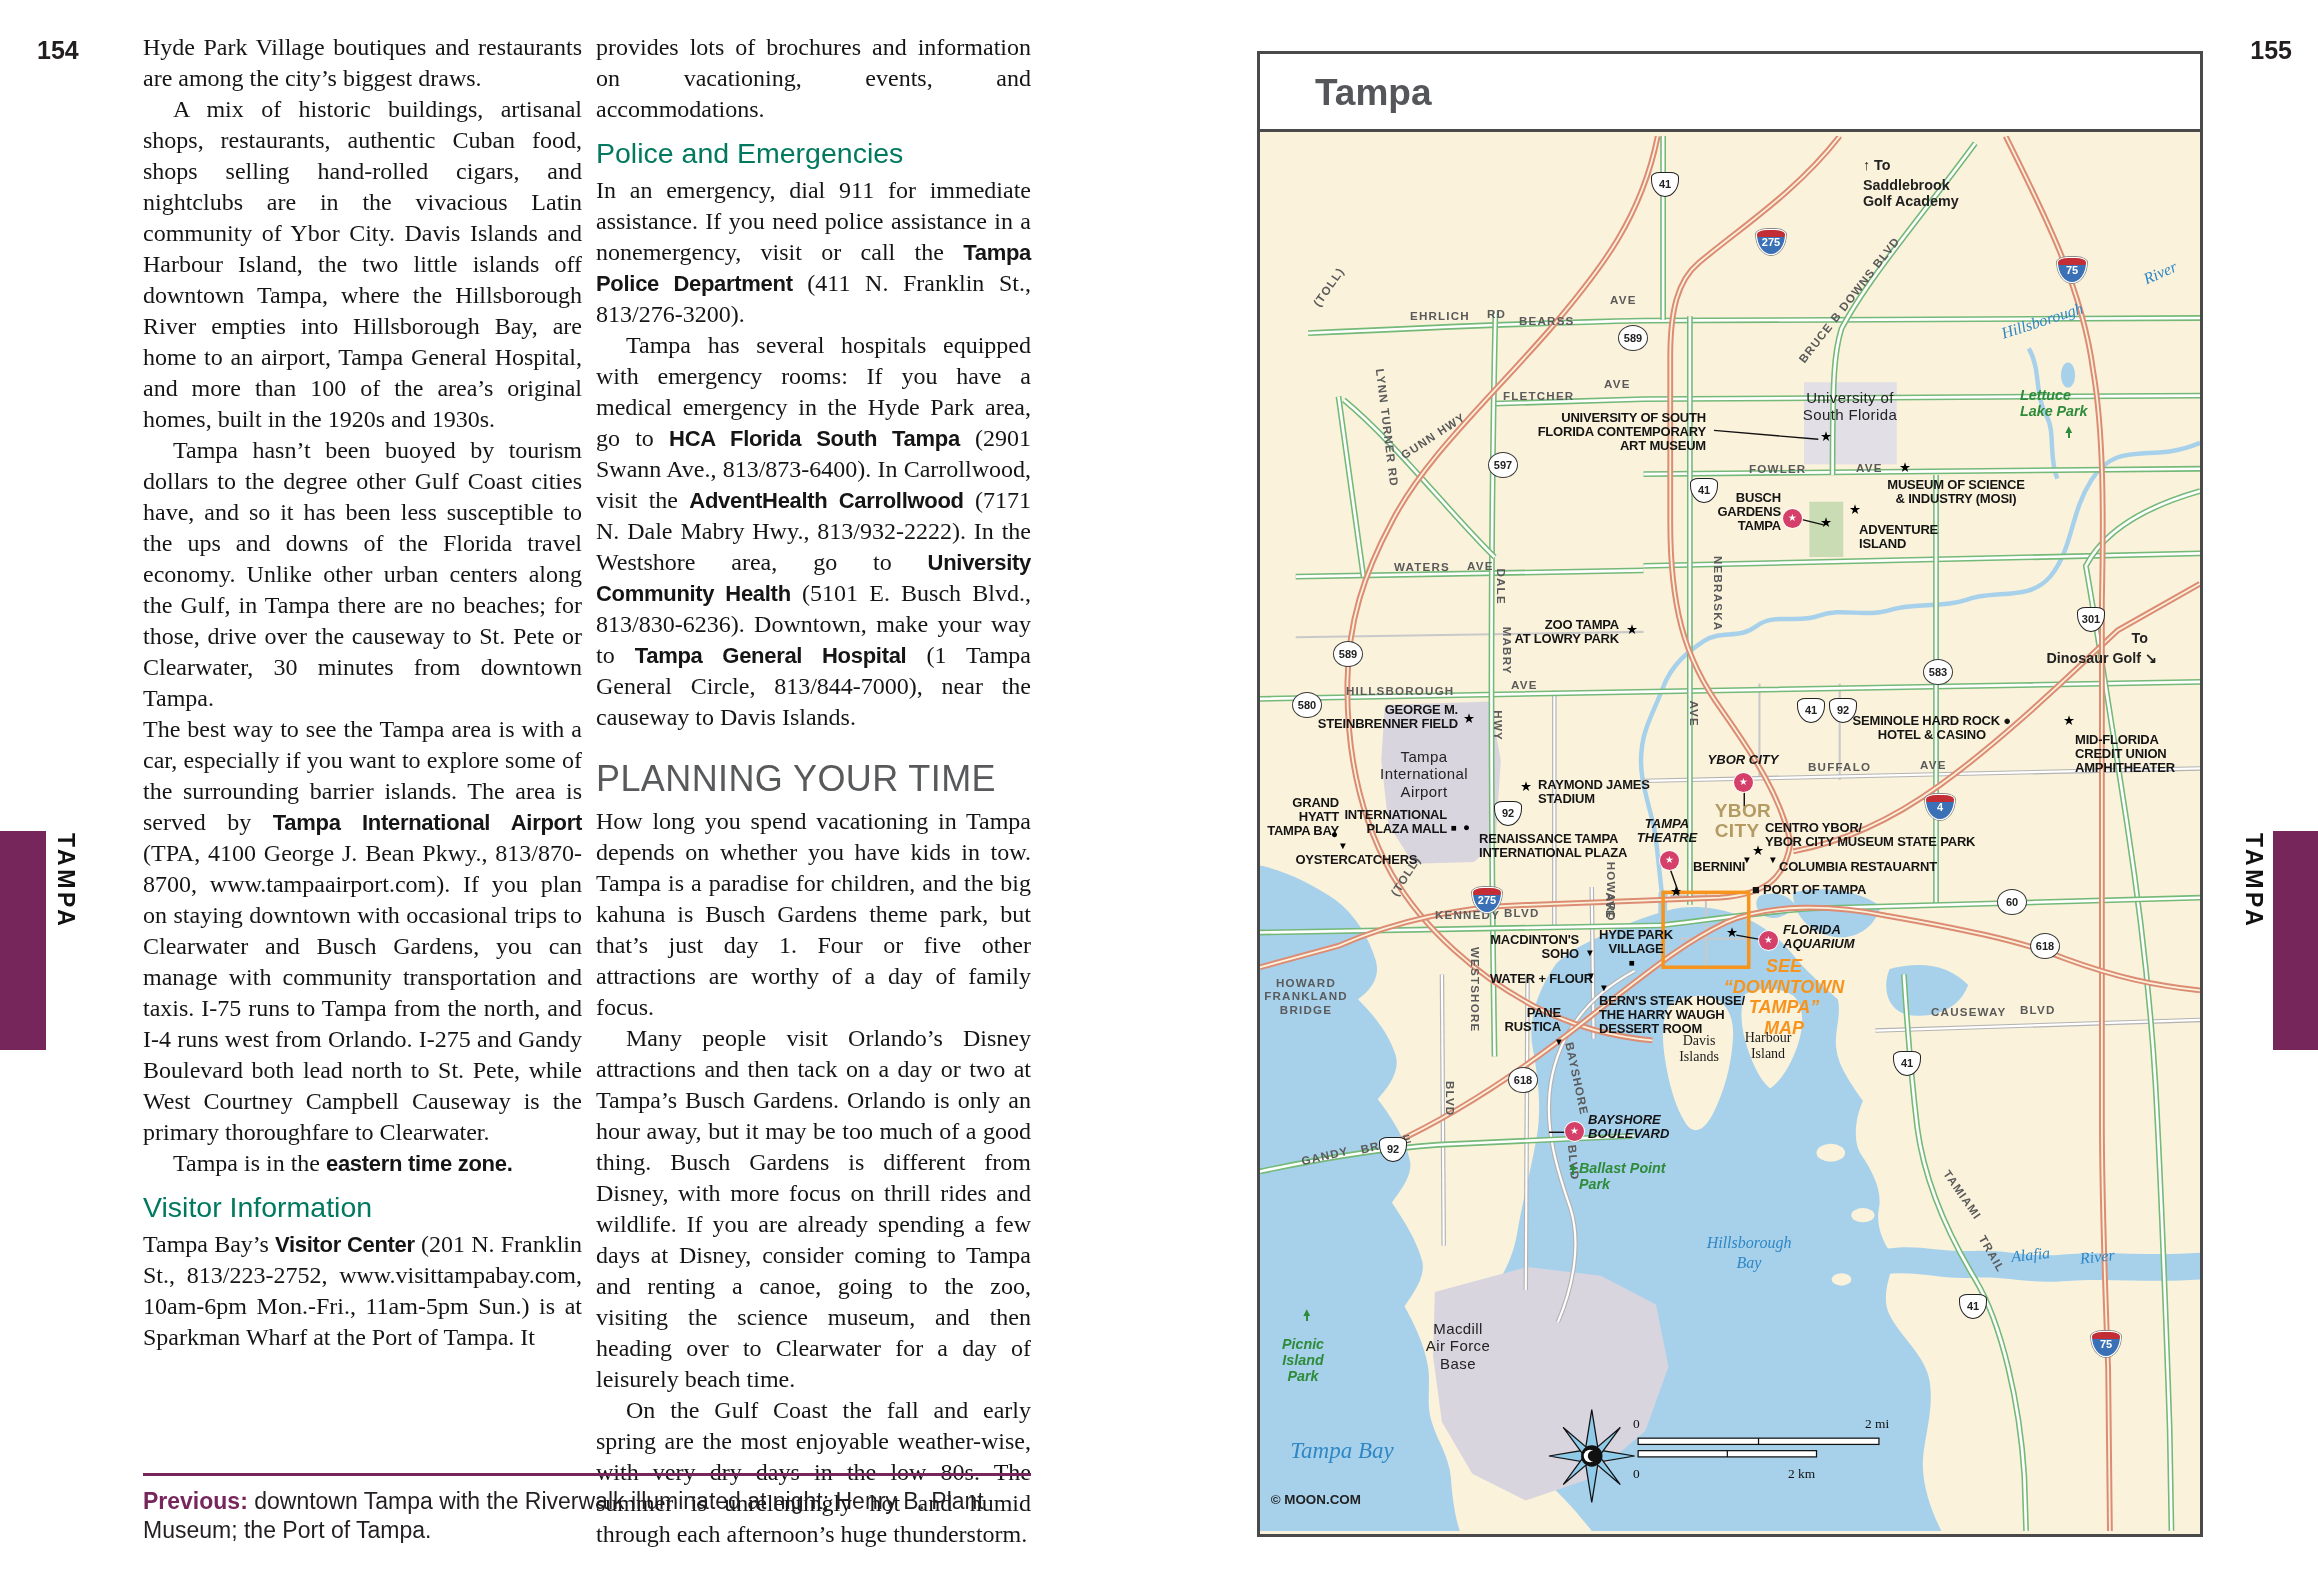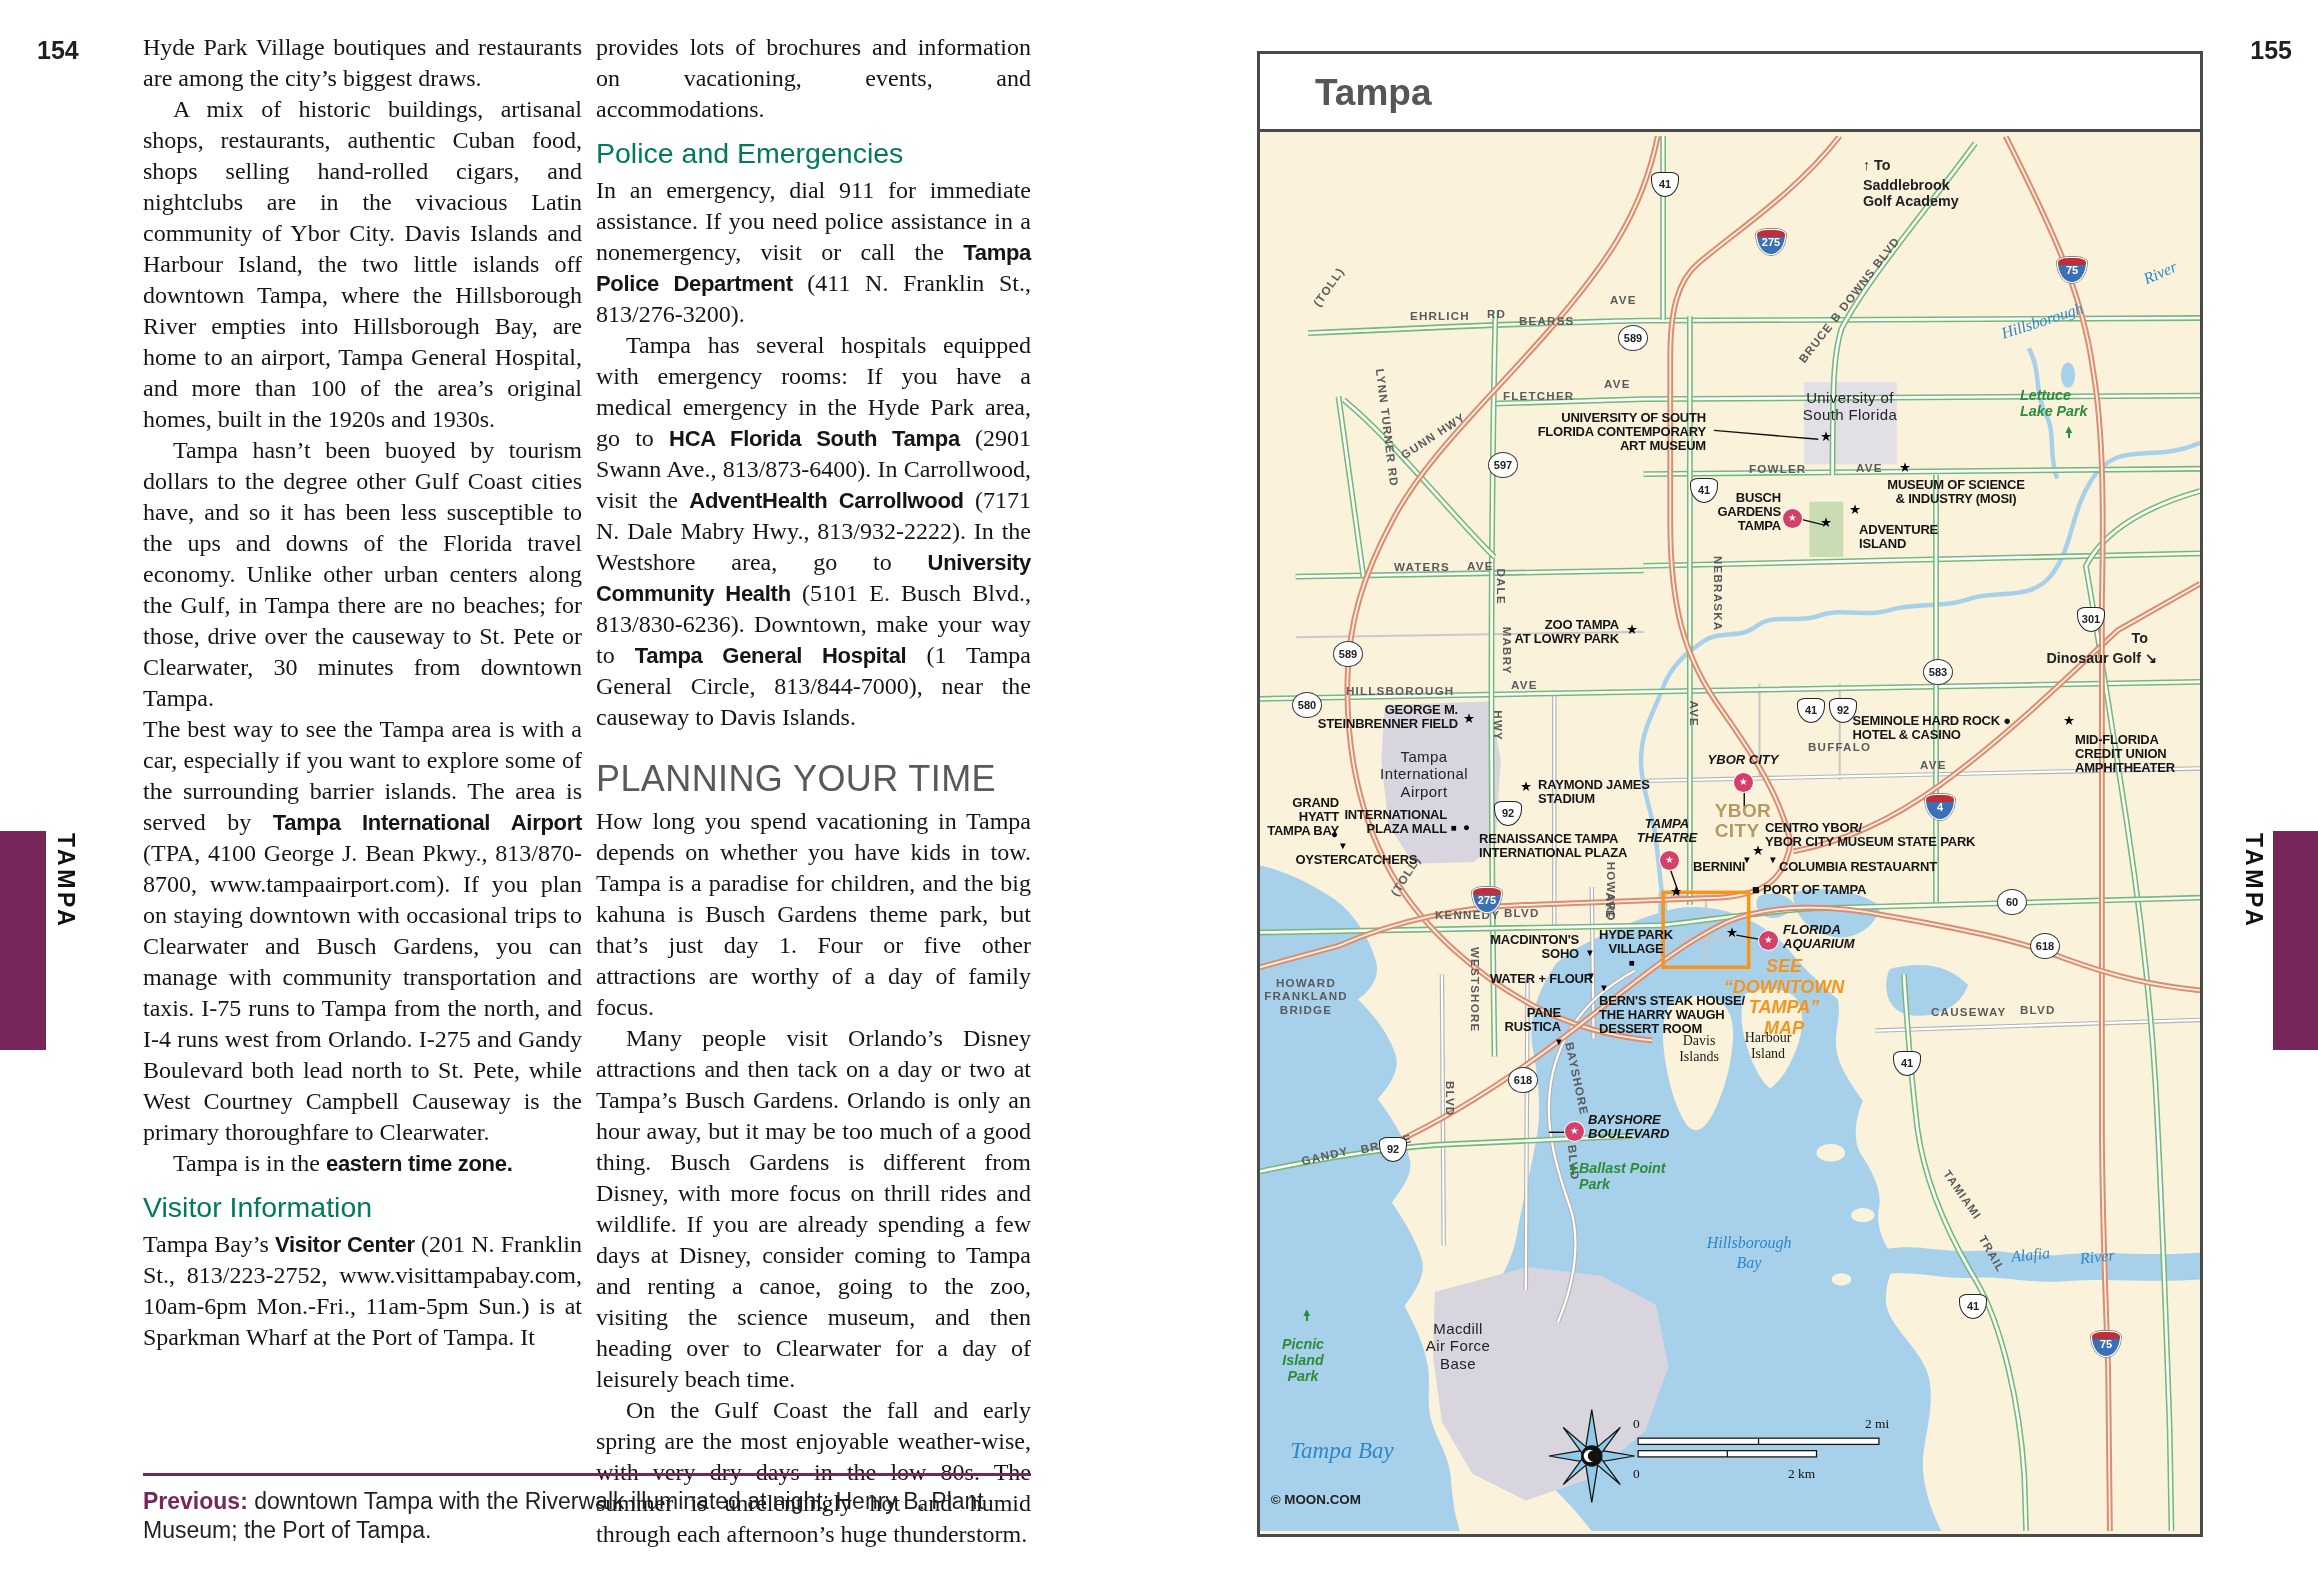--- a/index.html
+++ b/index.html
@@ -333,27 +333,27 @@
           <span class="ml road" style="top: 548px; left: 86px;">HILLSBOROUGH</span>
           <span class="ml road" style="top: 542px; left: 251px;">AVE</span>
           <span class="ml poi" style="top: 567px; right: 742px; text-align: right;">GEORGE M.
 STEINBRENNER FIELD</span>
           <span class="ml star" style="top: 576px; left: 203px;">★</span>
           <span class="ml place" style="top: 612px; left: 164px; text-align: center; transform: translateX(-50%);">Tampa
 International
 Airport</span>
           <span class="ml to" style="top: 494px; right: 52px; text-align: right;">To</span>
           <span class="ml to" style="top: 514px; right: 43px; text-align: right;">Dinosaur Golf ↘</span>
-          <span class="ml poi" style="top: 578px; right: 189px; text-align: left;">SEMINOLE HARD ROCK ●
+          <span class="ml poi" style="top: 578px; right: 189px; text-align: center;">SEMINOLE HARD ROCK ●
 HOTEL &amp; CASINO</span>
           <span class="ml star" style="top: 578px; left: 803px;">★</span>
           <span class="ml poi" style="top: 597px; left: 815px;">MID-FLORIDA
 CREDIT UNION
 AMPHITHEATER</span>
-          <span class="ml road" style="top: 604px; left: 548px;">BUFFALO</span>
+          <span class="ml road" style="top: 624px; left: 548px;">BUFFALO</span>
           <span class="ml road" style="top: 622px; left: 660px;">AVE</span>
           <span class="ml poi-i" style="top: 617px; left: 483px; text-align: center; transform: translateX(-50%);">YBOR CITY</span>
           <span class="ml tan" style="top: 665px; left: 483px; text-align: left; transform: translateX(-50%);">YBOR
 CITY</span>
           <span class="ml poi" style="top: 685px; left: 505px;">CENTRO YBOR/
 YBOR CITY MUSEUM STATE PARK</span>
           <span class="ml star" style="top: 708px; left: 492px;">★</span>
           <span class="ml tri" style="top: 719px; left: 482px;">▼</span>
           <span class="ml poi" style="top: 724px; left: 433px;">BERNINI</span>
           <span class="ml tri" style="top: 719px; left: 508px;">▼</span>

